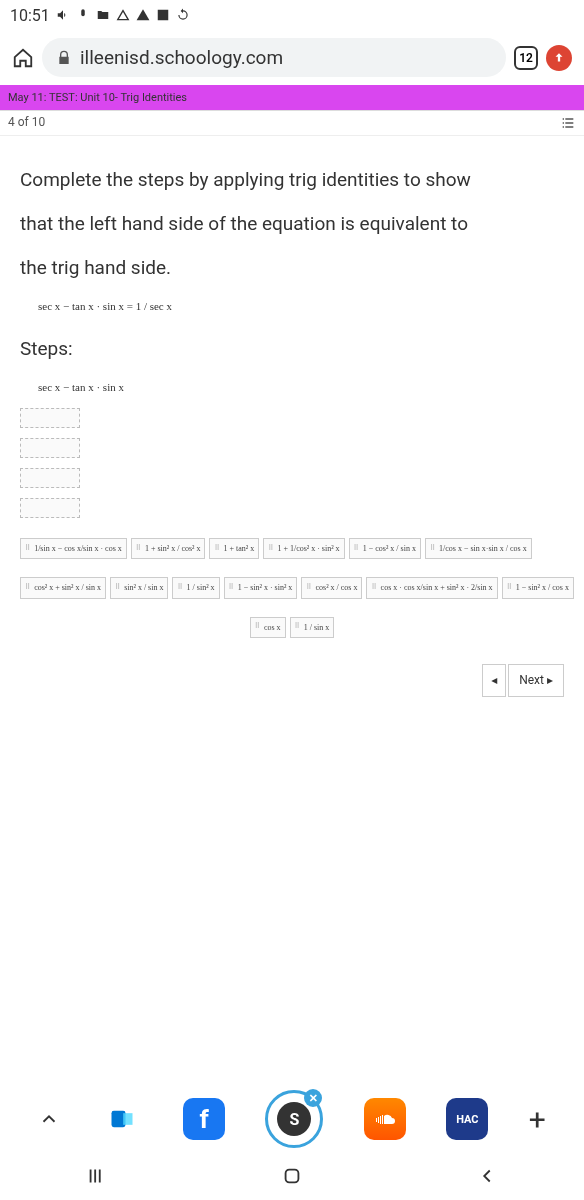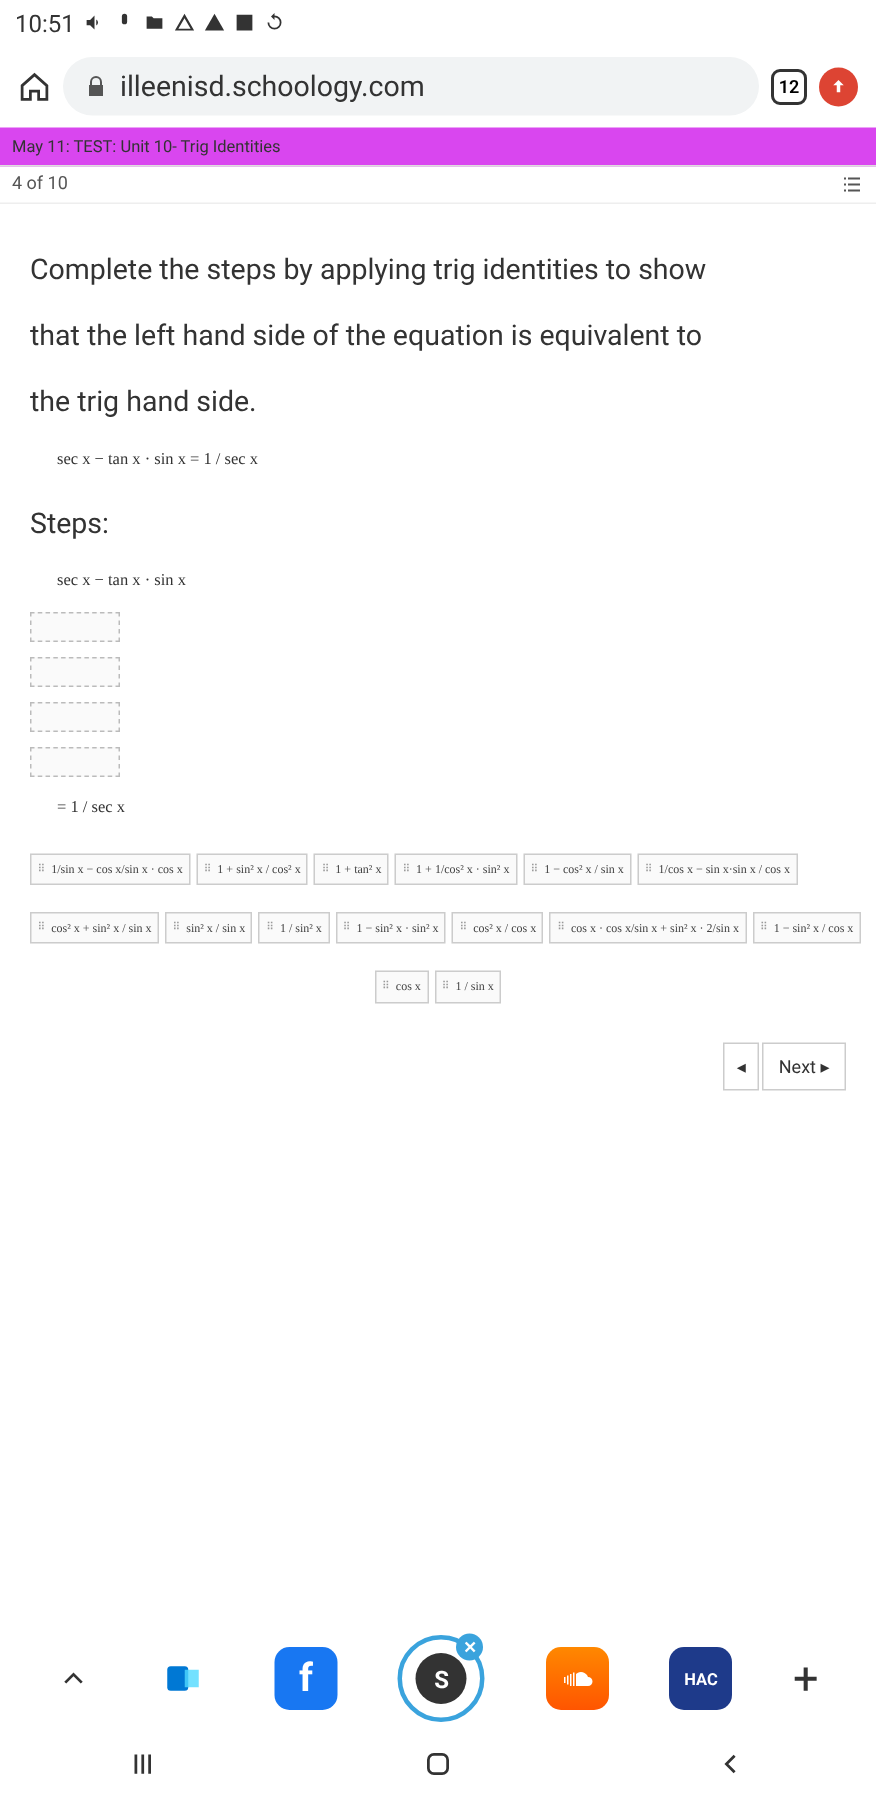--- a/index.html
+++ b/index.html
@@ -109,21 +109,20 @@
   <p>Complete the steps by applying trig identities to show</p>
   <p>that the left hand side of the equation is equivalent to</p>
   <p>the trig hand side.</p>
   <div class="eq-line">sec x − tan x · sin x = 1 / sec x</div>
   <div class="steps-label">Steps:</div>
   <div class="eq-line">sec x − tan x · sin x</div>
   <div class="step-box"></div>
   <div class="step-box"></div>
   <div class="step-box"></div>
   <div class="step-box"></div>
-  <div class="eq-line">= 1 / sec x</div>
 
   <div class="tile-area">
     <div class="tile-row" id="tile-row-1">
         <div class="tile">1/sin x − cos x/sin x · cos x</div>
         <div class="tile">1 + sin² x / cos² x</div>
         <div class="tile">1 + tan² x</div>
         <div class="tile">1 + 1/cos² x · sin² x</div>
         <div class="tile">1 − cos² x / sin x</div>
         <div class="tile">1/cos x − sin x·sin x / cos x</div>
       </div>

